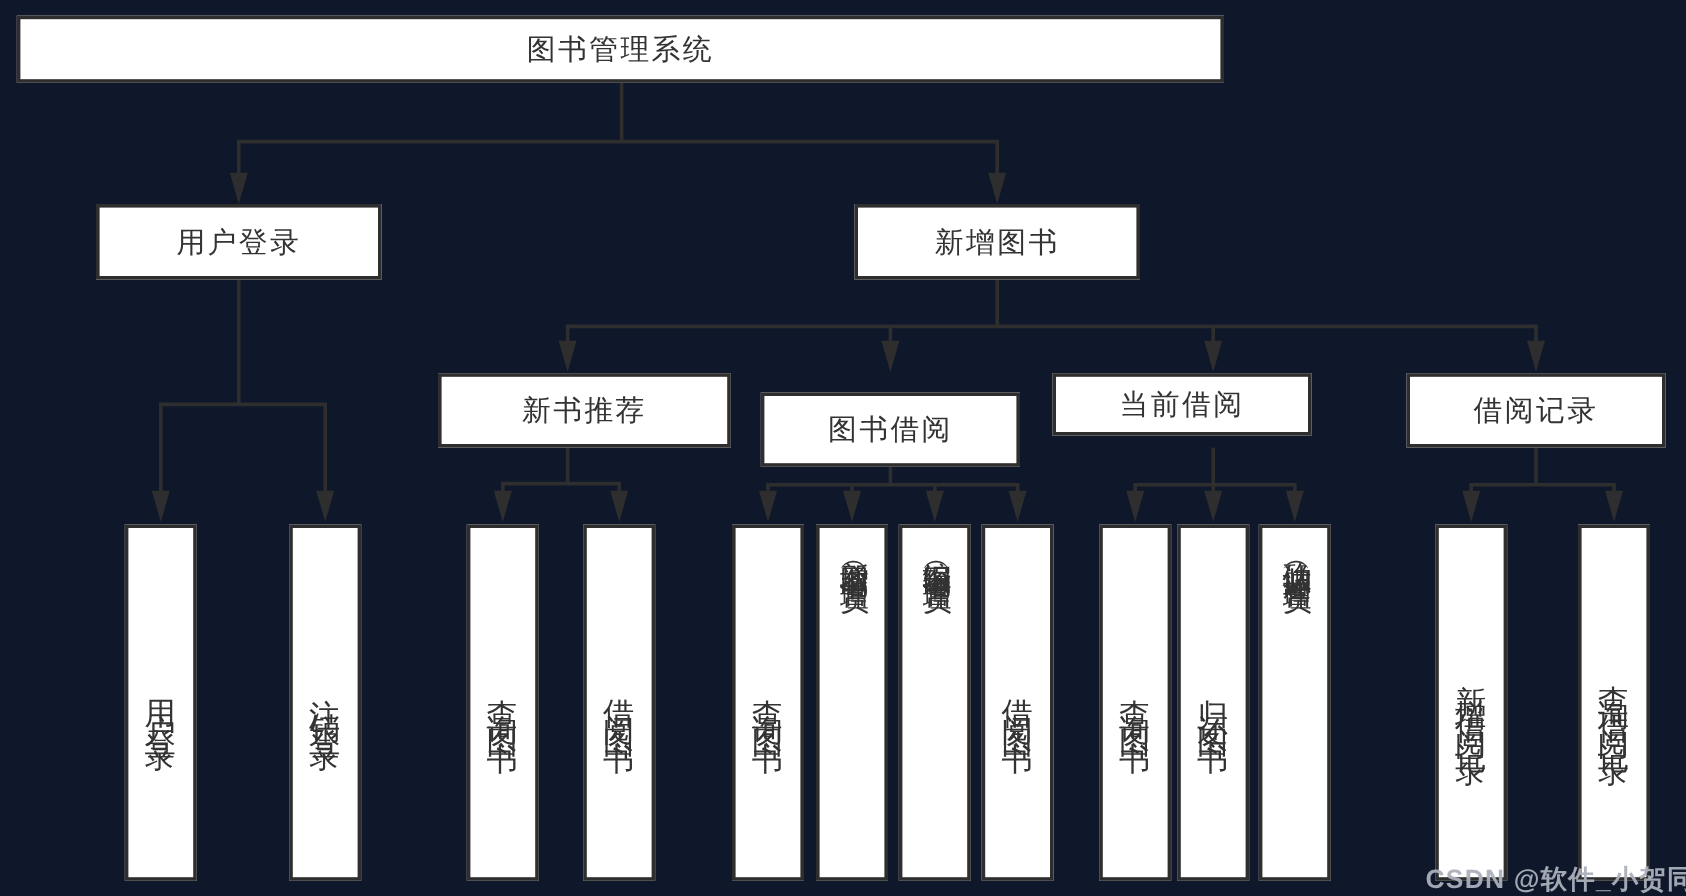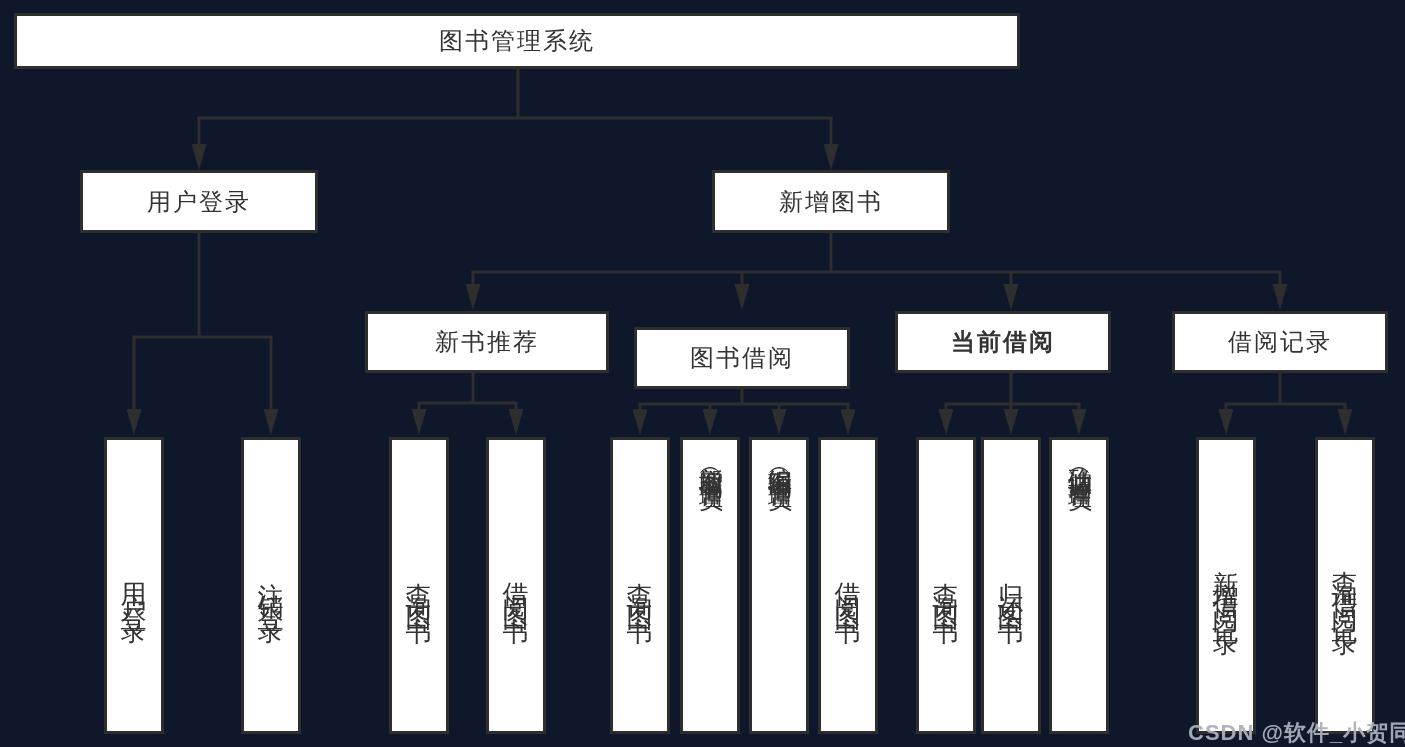--- a/index.html
+++ b/index.html
@@ -58,21 +58,21 @@
     letter-spacing: 1px;
     white-space: nowrap;
     z-index: 5;
   }
   
   #n-root        { left: 14px;   top: 13px;  width: 1006px; height: 56px; }
   #n-user-login  { left: 80px;   top: 170px; width: 238px;  height: 63px; }
   #n-book-mgmt   { left: 712px;  top: 170px; width: 238px;  height: 63px; }
   #n-new-book    { left: 365px;  top: 311px; width: 244px;  height: 62px; }
   #n-book-borrow { left: 634px;  top: 311px; width: 216px;  height: 62px; margin-top: 16px; }
-  #n-cur-borrow  { left: 895px;  top: 311px; width: 216px;  height: 62px; font-weight: bold; }
+  #n-cur-borrow  { left: 877px;  top: 311px; width: 216px;  height: 52px; }
   #n-borrow-rec  { left: 1172px; top: 311px; width: 216px;  height: 62px; }
 
   #l-user-login   { left: 104px; }
   #l-logout       { left: 241px; }
   #l-nb-query     { left: 389px; }
   #l-nb-borrow    { left: 486px; }
   #l-bb-query     { left: 610px; }
   #l-bb-add       { left: 680px; }
   #l-bb-edit      { left: 749px; }
   #l-bb-borrow    { left: 818px; }

